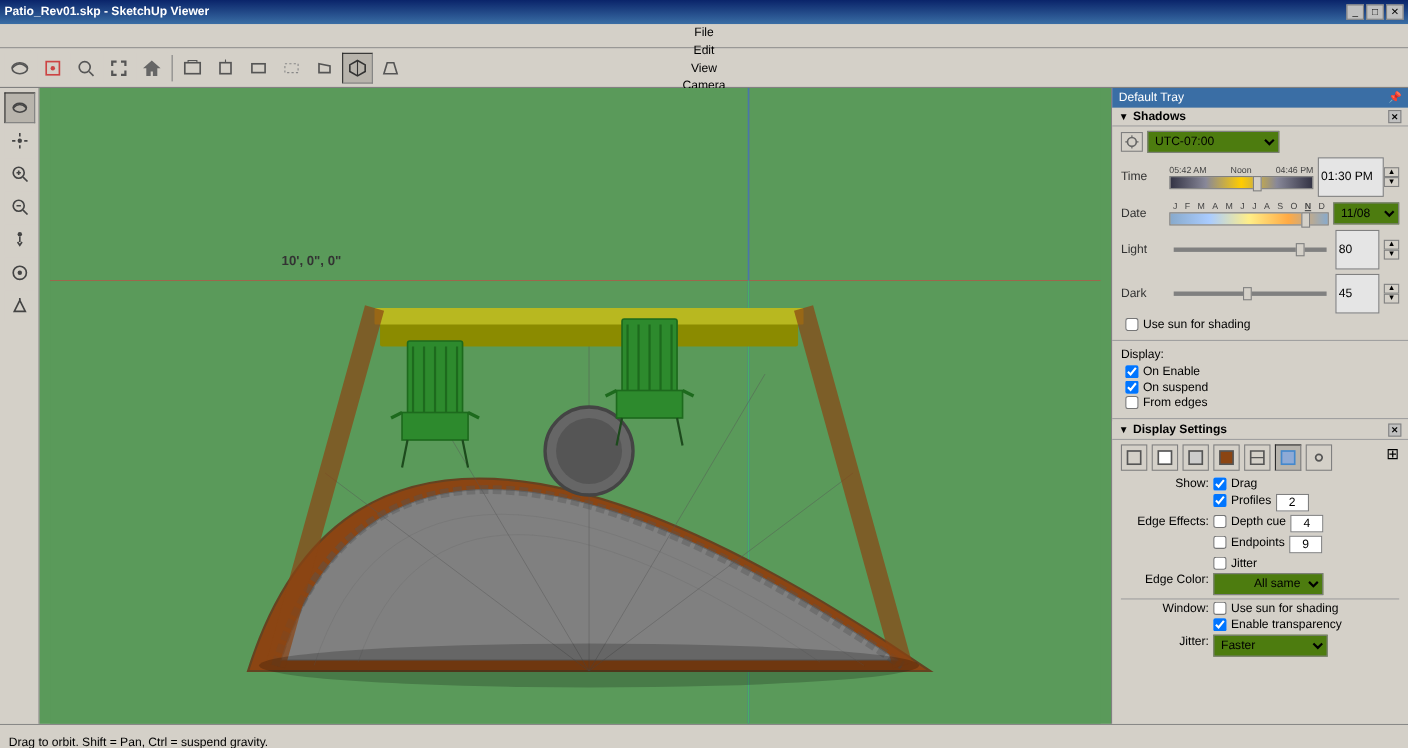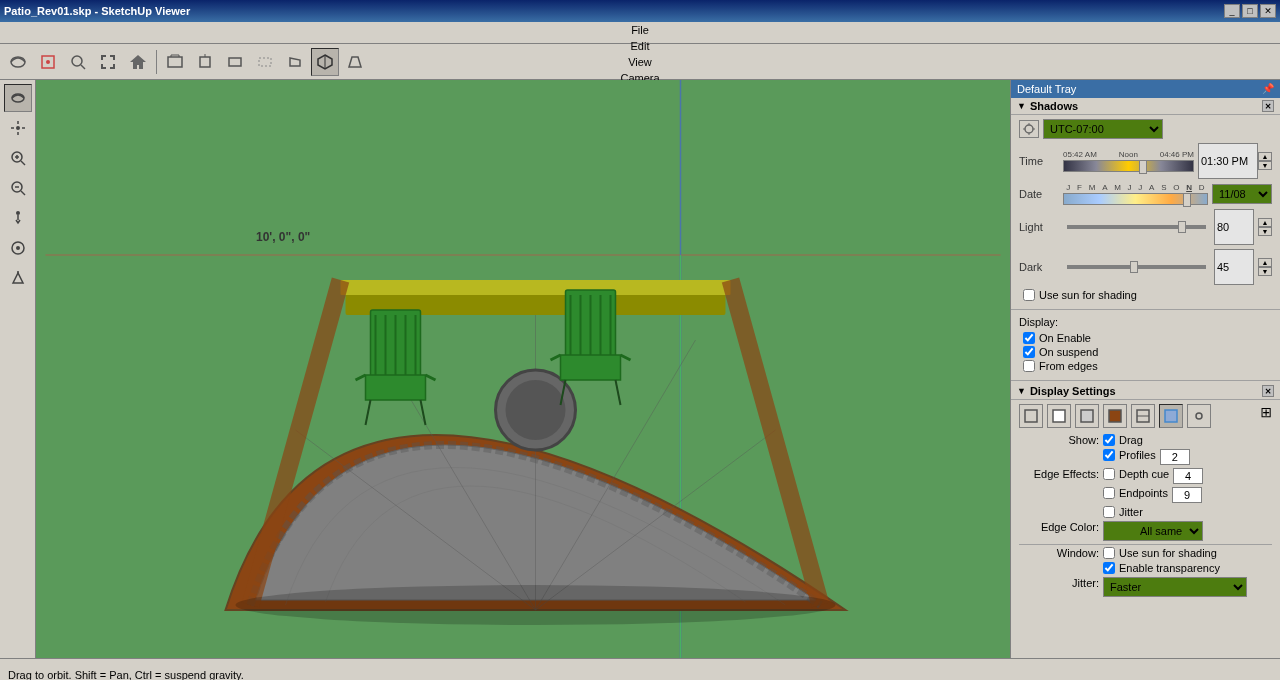--- a/index.html
+++ b/index.html
@@ -738,21 +738,21 @@
       </div>
 
       <div class="prop-row">
         <span class="prop-label"></span>
         <input type="checkbox" checked="" style="">
         <span>Enable transparency</span>
       </div>
 
       <div class="prop-row">
         <span class="prop-label">Jitter:</span>
-        <select style="font-size:11px; height:20px; width:144px;">
+        <select style="font-size:11px; height:20px; width:104px;">
           <option>Faster</option>
           <option>Nicer</option>
         </select>
       </div>
     </div>
   </div>
 
 </div>
 
 <div id="statusbar">

